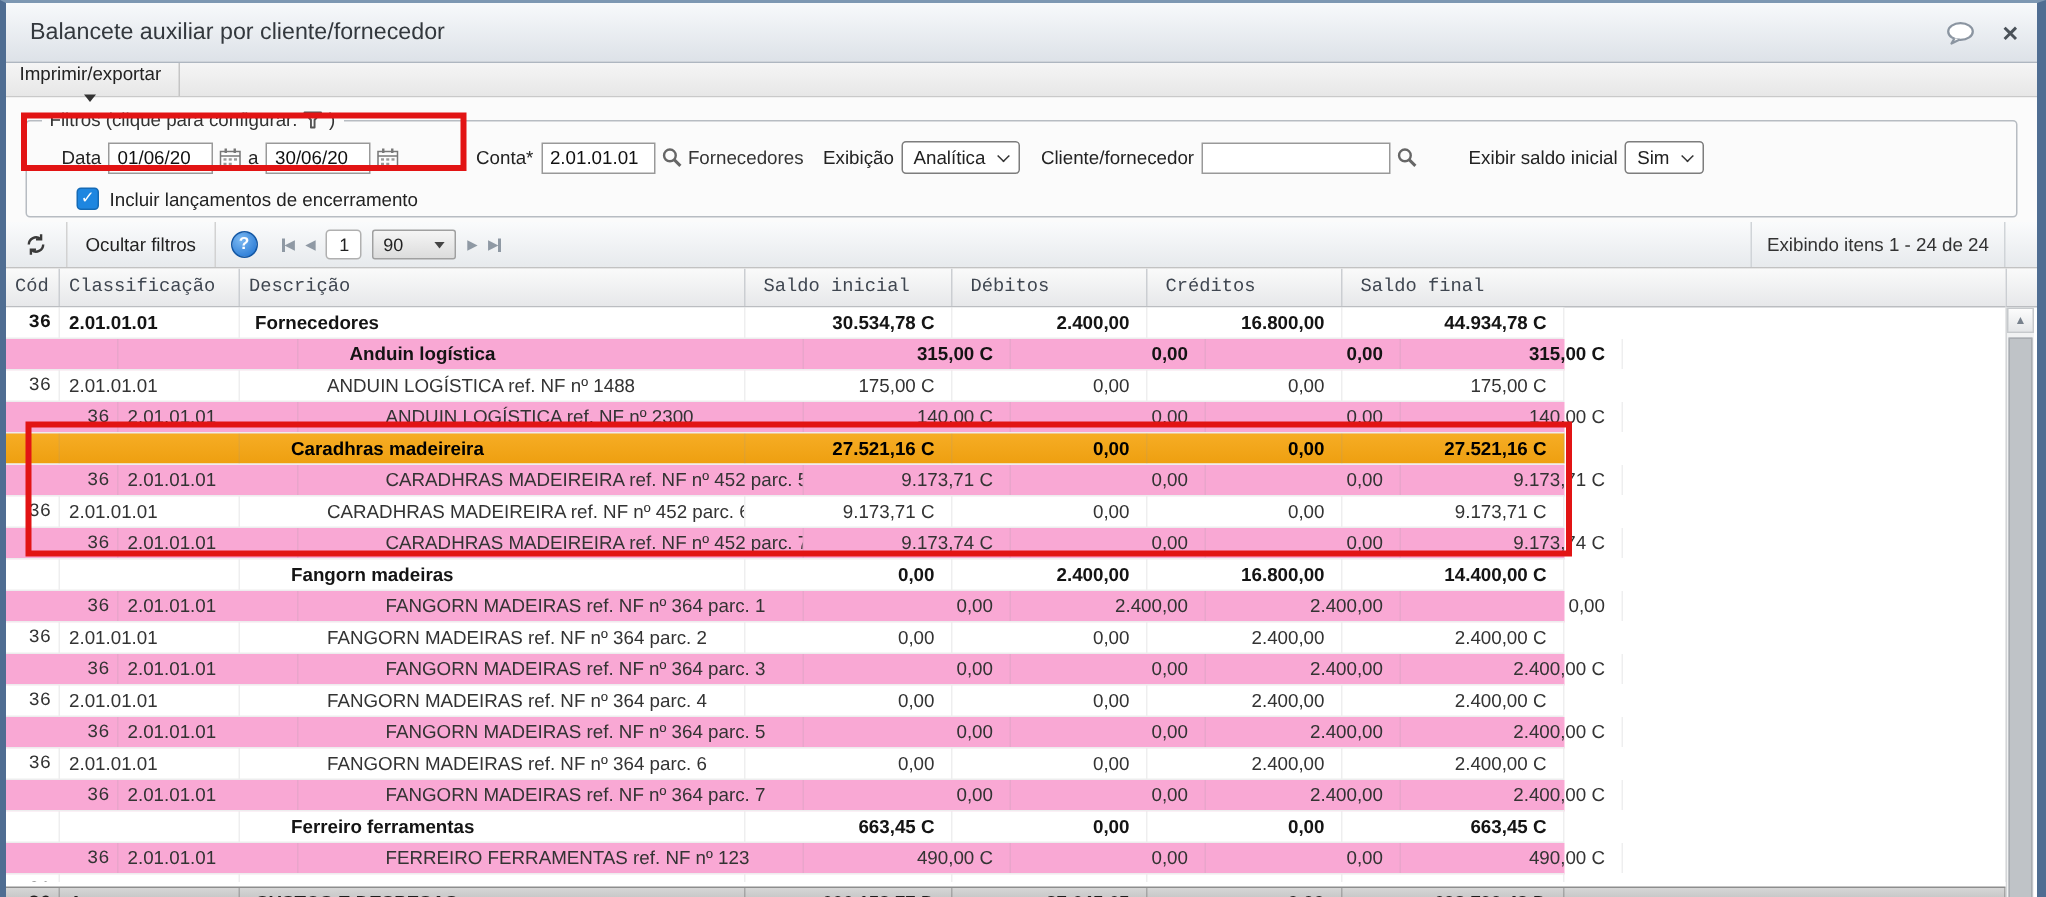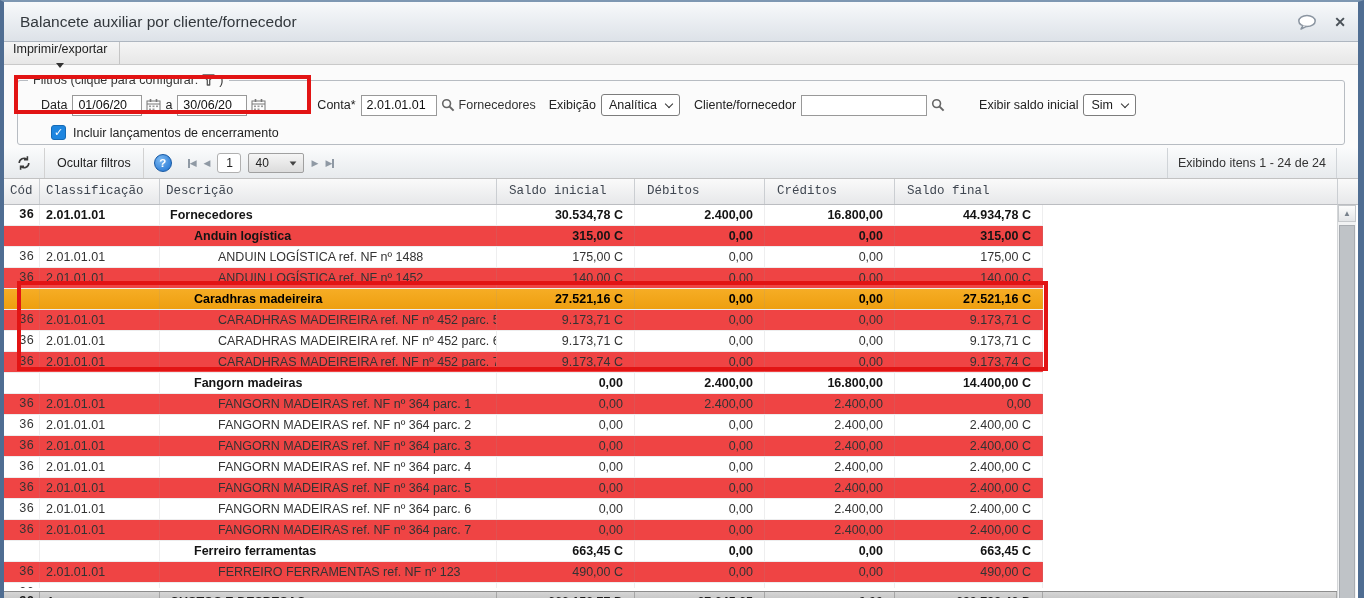--- a/index.html
+++ b/index.html
@@ -52,21 +52,21 @@
   .grid-header{display:grid; grid-template-columns:36px 120px 337px 138px 130px 130px 1fr; width:1333px; height:26px;
     background:linear-gradient(#fafafa,#e7e8ea); border-bottom:1px solid #bbbdc1; font-size:12.5px; color:#3f4650;}
   .hcell{line-height:25px; padding-left:6px; border-right:1px solid #cbced2; overflow:hidden; white-space:nowrap;font-family:Liberation Mono, monospace;}
   .hcell.hnum{padding-left:12px;}
   .hcell:last-child{border-right:none;}
   .hstub{position:absolute; top:0; right:0; width:21px; height:26px; border-left:1px solid #cbced2;
     background:linear-gradient(#fafafa,#e7e8ea); border-bottom:1px solid #bbbdc1;}
   .grid-body{position:absolute; top:26px; left:0; width:1039px;}
   .grid-row{display:grid; grid-template-columns:36px 120px 337px 138px 130px 130px 148px; height:21px; font-size:12.5px; color:#333;
     background:#fff; border-bottom:1px solid #ededee;}
-  .grid-row.alt{background:#ef4444;}
+  .grid-row.alt{background:#f9a8d4;padding-left:39px;}
   .grid-row.bold{font-weight:bold; color:#141414;}
   .grid-row.highlight{background:linear-gradient(#f6ad25,#ee9f10); color:#000;}
   .cell{line-height:20px; white-space:nowrap; overflow:hidden; border-right:1px solid rgba(150,150,155,.16);}
   .c-cod{text-align:right; padding-right:5px;font-family:Liberation Mono, monospace;}
   .c-cls{padding-left:6px;}
   .c-desc.lvl1{padding-left:10px;} .c-desc.lvl2{padding-left:34px;} .c-desc.lvl3{padding-left:58px;}
   .c-num{text-align:right; padding-right:11px;}
   
   .grid-footer{position:absolute; top:412px; left:0; width:1333px; height:22px; z-index:6;
     display:grid; grid-template-columns:36px 120px 337px 138px 130px 130px 148px 1fr;
@@ -204,21 +204,21 @@
     <div class="pager">
       <span class="pg-arrow">
           <span class="pg-bar"></span>
           <span>◀</span>
         </span>
       <span class="pg-arrow">
           <span>◀</span>
         </span>
       <div class="page-box">1</div>
       <div class="size-sel">
-        <span>40</span>
+        <span>90</span>
         <span class="tri-down"></span>
       </div>
       <span class="pg-arrow">
           <span>▶</span>
         </span>
       <span class="pg-arrow">
           <span>▶</span>
           <span class="pg-bar"></span>
         </span>
     </div>
@@ -260,21 +260,21 @@
           <div class="cell c-cls">2.01.01.01</div>
           <div class="cell c-desc lvl3">ANDUIN LOGÍSTICA ref. NF nº 1488</div>
           <div class="cell c-num">175,00 C</div>
           <div class="cell c-num">0,00</div>
           <div class="cell c-num">0,00</div>
           <div class="cell c-num">175,00 C</div>
         </div>
         <div class="grid-row alt">
           <div class="cell c-cod">36</div>
           <div class="cell c-cls">2.01.01.01</div>
-          <div class="cell c-desc lvl3">ANDUIN LOGÍSTICA ref. NF nº 1452</div>
+          <div class="cell c-desc lvl3">ANDUIN LOGÍSTICA ref. NF nº 2300</div>
           <div class="cell c-num">140,00 C</div>
           <div class="cell c-num">0,00</div>
           <div class="cell c-num">0,00</div>
           <div class="cell c-num">140,00 C</div>
         </div>
         <div class="grid-row highlight bold">
           <div class="cell c-cod"></div>
           <div class="cell c-cls"></div>
           <div class="cell c-desc lvl2">Caradhras madeireira</div>
           <div class="cell c-num">27.521,16 C</div>

